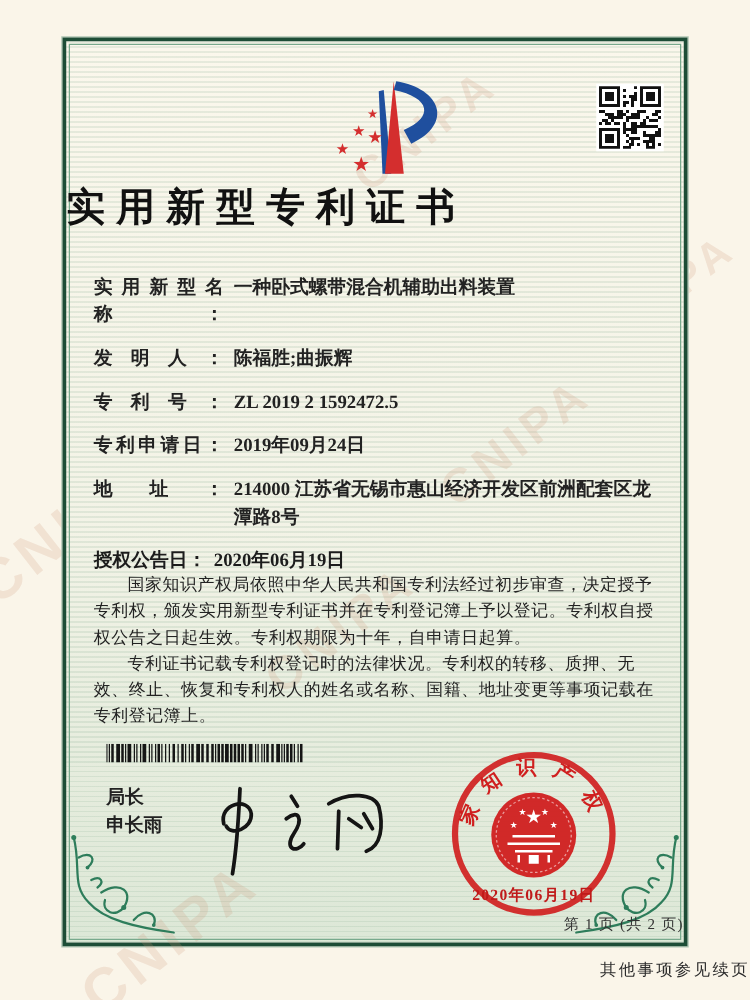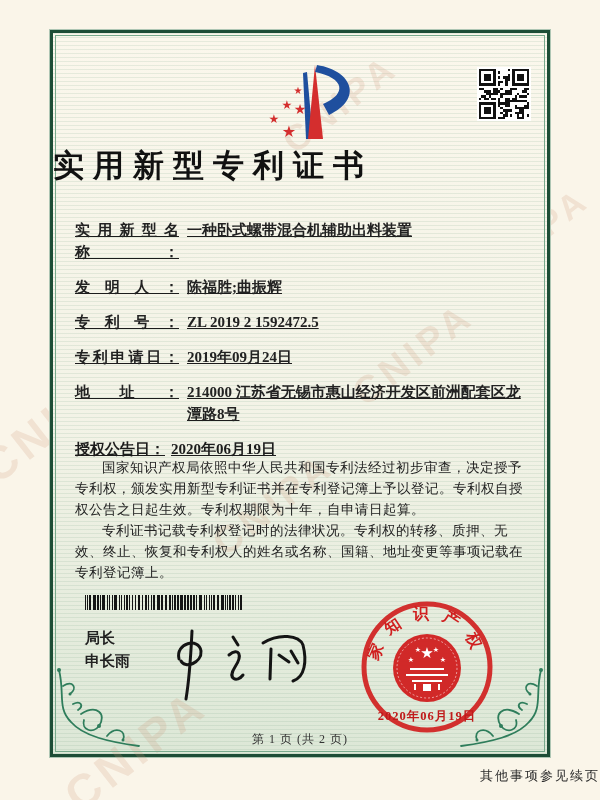--- a/index.html
+++ b/index.html
@@ -31,41 +31,41 @@
   }
   .content{position:absolute;left:0;top:0;right:0;bottom:0;z-index:2;}
   .cert-no{position:absolute;left:22px;top:35px;font-size:13.5px;letter-spacing:2px;color:#2a2a2a;}
   .logo{position:absolute;left:198px;top:24px;width:120px;height:90px;}
   .qr{position:absolute;left:424px;top:34px;width:50px;height:50px;background:#fff;padding:2px;}
   .title{
     position:absolute;left:0;top:112px;width:100%;text-align:left;
     font-size:31px;font-weight:bold;letter-spacing:9px;color:#111;margin:0;
   }
   .fields{position:absolute;left:22px;top:186px;width:452px;font-size:15px;}
-  .frow{display:flex;line-height:22px;margin-bottom:13px;text-decoration:underline;}
+  .frow{display:flex;line-height:22px;margin-bottom:13px;}
   .flabel{
     width:104px;flex:0 0 104px;font-weight:bold;color:#222;
     text-align:justify;text-align-last:justify;
   }
   .fvalue{margin-left:8px;font-weight:bold;color:#222;flex:1;}
   .grant-row{display:flex;}
   .grant-left{display:flex;width:250px;flex:0 0 250px;}
   .grant-right{display:flex;flex:1;}
   .glabel{font-weight:bold;white-space:nowrap;}
   .gvalue{font-weight:bold;margin-left:6px;white-space:nowrap;}
   .body-text{
     position:absolute;left:22px;top:424px;width:452px;
     font-size:13.5px;line-height:21px;color:#222;letter-spacing:0.5px;
   }
   .body-text p{margin:0;text-indent:2em;}
   .barcode{position:absolute;left:32px;top:562px;width:158px;height:15px;}
   .signer{position:absolute;left:32px;top:594px;font-size:15px;font-weight:bold;color:#222;line-height:23px;}
   .signature{position:absolute;left:110px;top:592px;width:170px;height:85px;}
   .seal{position:absolute;left:303px;top:563px;width:142px;height:150px;}
-  .page-info{position:absolute;left:0;top:698px;width:100%;text-align:center;font-size:12px;color:#333;letter-spacing:1px;}
+  .page-info{position:absolute;left:0;top:698px;width:100%;text-align:right;font-size:12px;color:#333;letter-spacing:1px;}
   .footer-note{
     position:absolute;left:0;top:767px;width:600px;text-align:right;
     font-size:13px;color:#2b2b2b;letter-spacing:2px;z-index:2;
   }
   .flourish{position:absolute;width:92px;height:92px;z-index:1;pointer-events:none;}
   .flourish.bl{left:-2px;bottom:-2px;}
   .flourish.br{right:-2px;bottom:-2px;transform:scaleX(-1);}
 </style>
 </head>
 <body>

